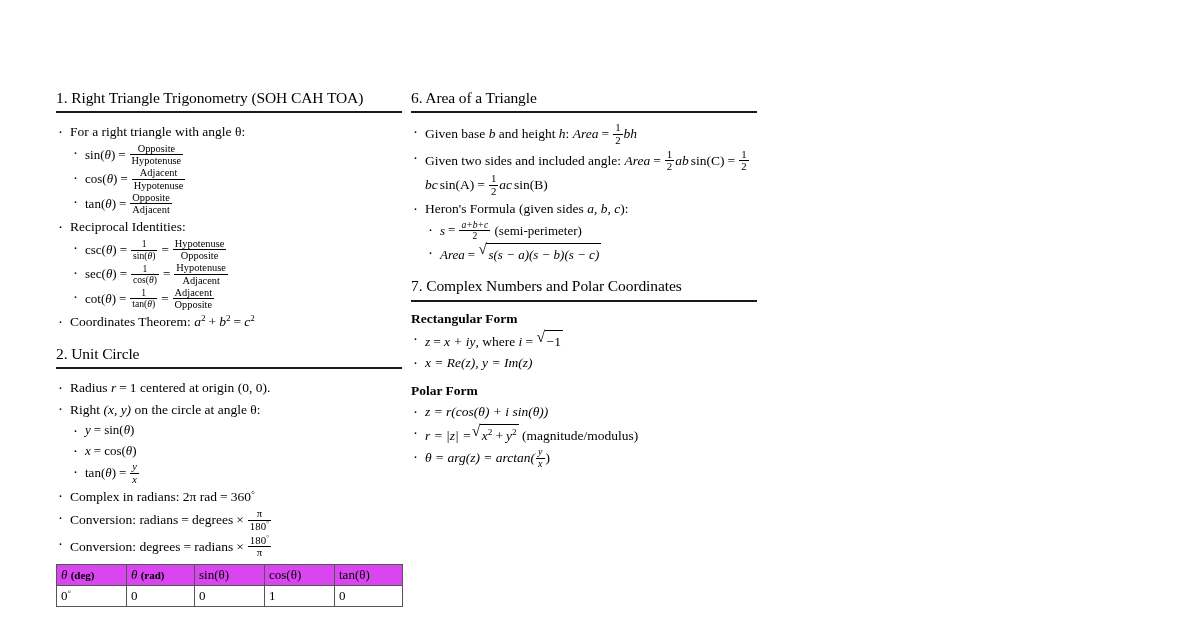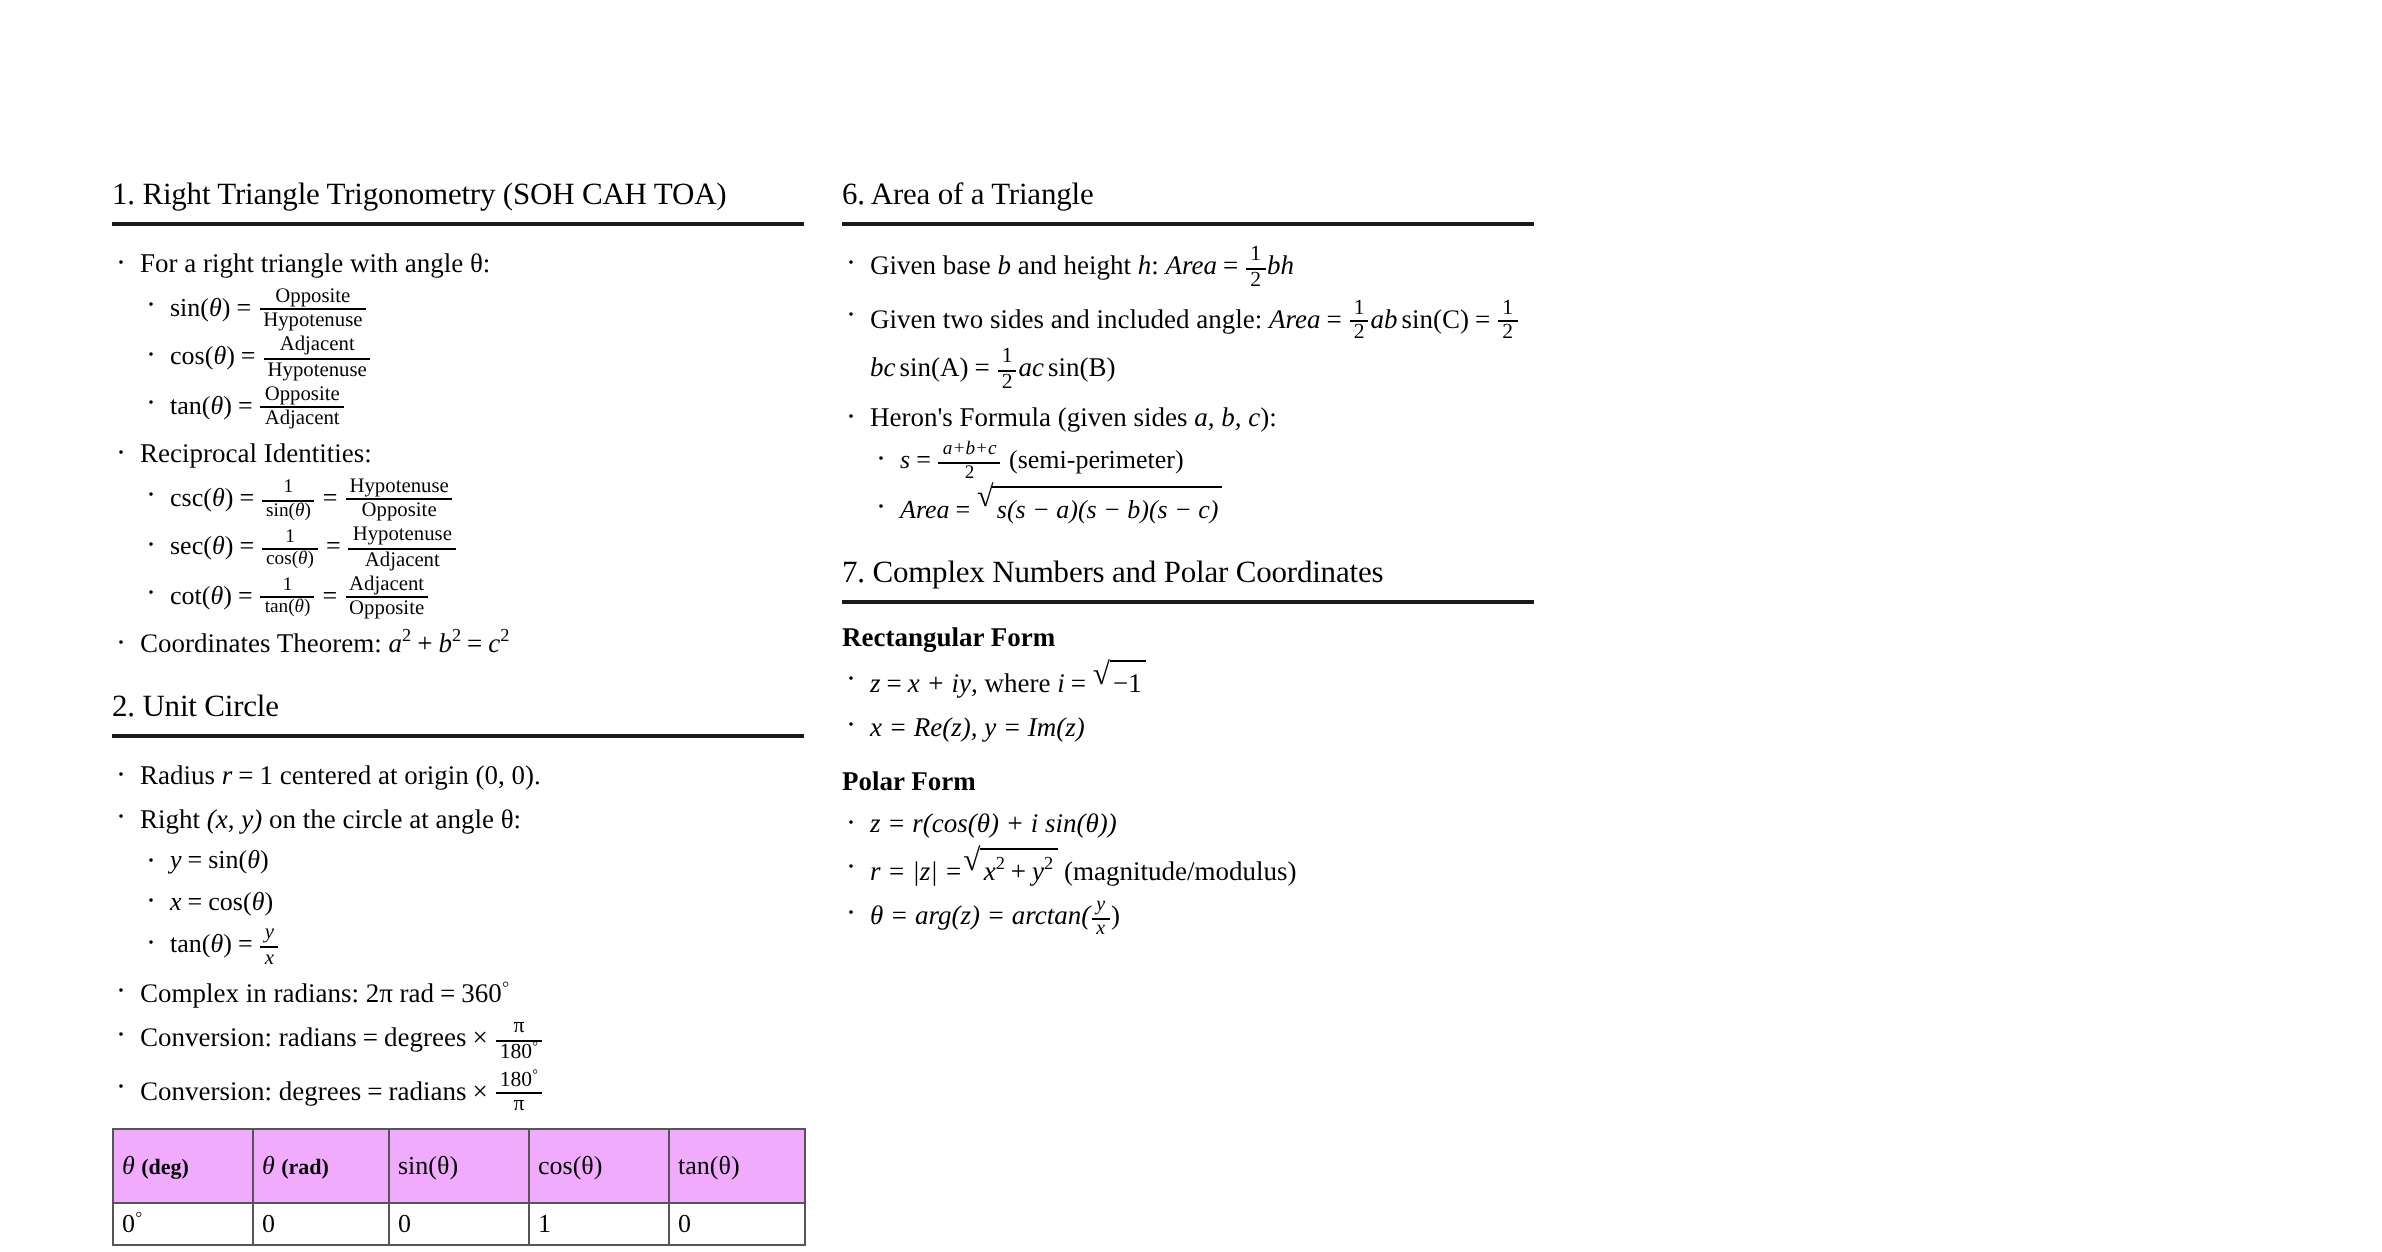--- a/index.html
+++ b/index.html
@@ -17,21 +17,21 @@
     position: absolute;
     top: 0; left: 0;
     width: 1191px; height: 626px;
     overflow: hidden;
   }
   .col {
     position: absolute;
     top: 88px;
   }
   .col-left  { left: 56px;  width: 346px; }
-  .col-right { left: 421px; width: 346px; }
+  .col-right { left: 411px; width: 346px; }
 
   h2.section-title {
     font-size: 15.5px;
     font-weight: normal;
     margin: 0 0 4px 0;
     padding: 0;
     line-height: 1.25;
     letter-spacing: -0.1px;
   }
   .rule {
@@ -146,23 +146,23 @@
   }
   table.angles th, table.angles td {
     border: 1px solid #555555;
     text-align: left;
     vertical-align: middle;
     padding: 2px 4px;
     height: 20px;
     box-sizing: border-box;
   }
   table.angles th {
-    background: #f0abfc;
+    background: #d946ef;
     font-weight: normal;
-    height: 37px;
+    height: 21px;
   }
   table.angles th .lbl { font-size: 11px; font-weight: bold; }
   col.c1 { width: 70px; }
   col.c2 { width: 68px; }
   col.c3 { width: 70px; }
   col.c4 { width: 70px; }
   col.c5 { width: 68px; }
 </style>
 </head>
 <body>

